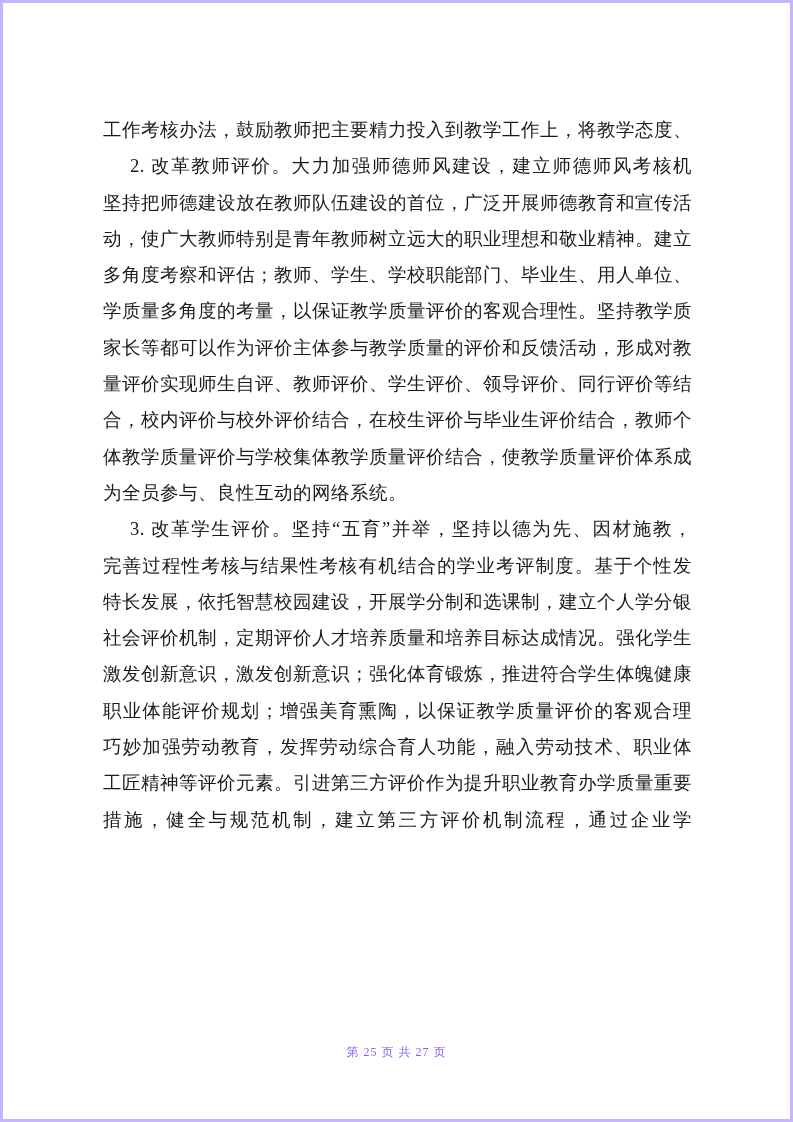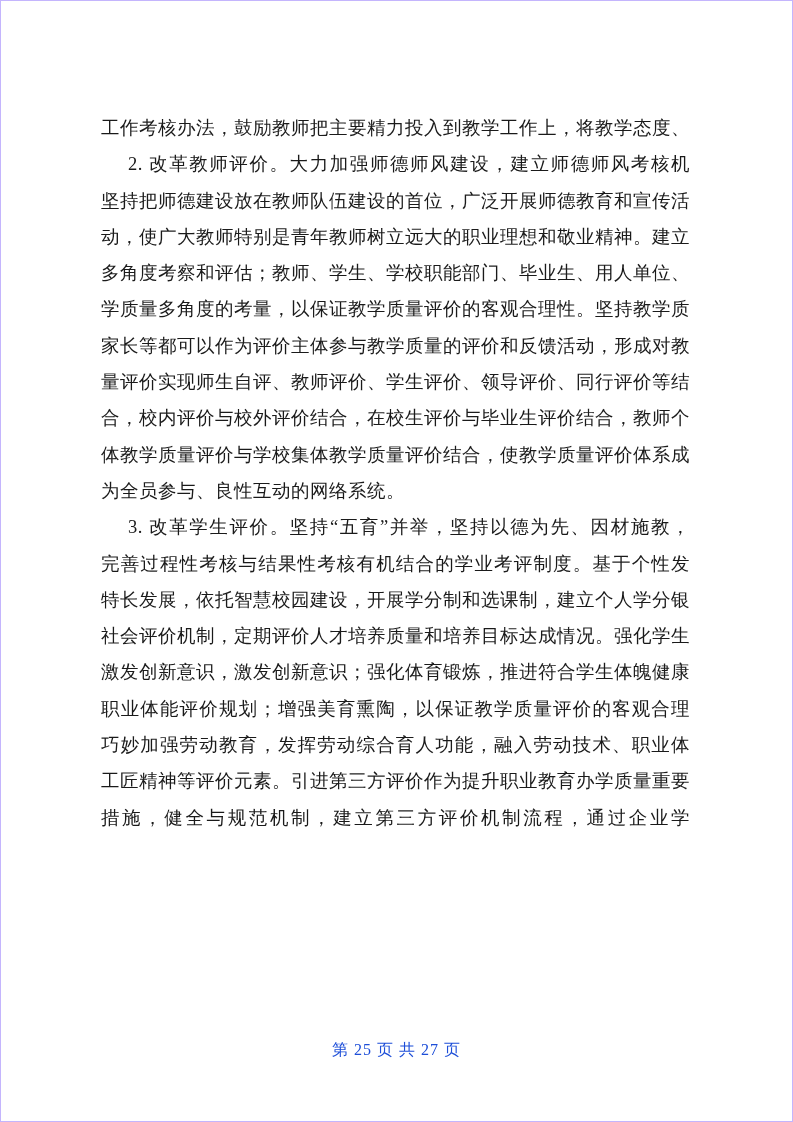--- a/index.html
+++ b/index.html
@@ -8,21 +8,21 @@
     background: #ffffff;
   }
   .page {
     position: relative;
     width: 793px;
     height: 1122px;
     background: #ffffff;
     overflow: hidden;
     font-family: "Liberation Serif", serif;
     box-sizing: border-box;
-    border: 1px solid #c4b5fd;
+    border: 3px solid #c4b5fd;
   }
   .content {
     position: absolute;
     left: 100px;
     top: 109px;
     width: 589px;
     color: #1a1a1a;
   }
   .line {
     height: 36.3px;
@@ -41,22 +41,22 @@
     text-align-last: left;
   }
   .footer {
     position: absolute;
     left: 0;
     right: 0;
     top: 1038px;
     height: 22px;
     line-height: 22px;
     text-align: center;
-    font-size: 16px;
-    color: #1d4ed8;
+    font-size: 12px;
+    color: #8b5cf6;
     letter-spacing: 1px;
   }
 </style>
 </head>
 <body>
 
 <div class="page">
   <div class="content" id="text-body">
       <div class="line">工作考核办法，鼓励教师把主要精力投入到教学工作上，将教学态度、</div>
       <div class="line indent">2. 改革教师评价。大力加强师德师风建设，建立师德师风考核机制。</div>

